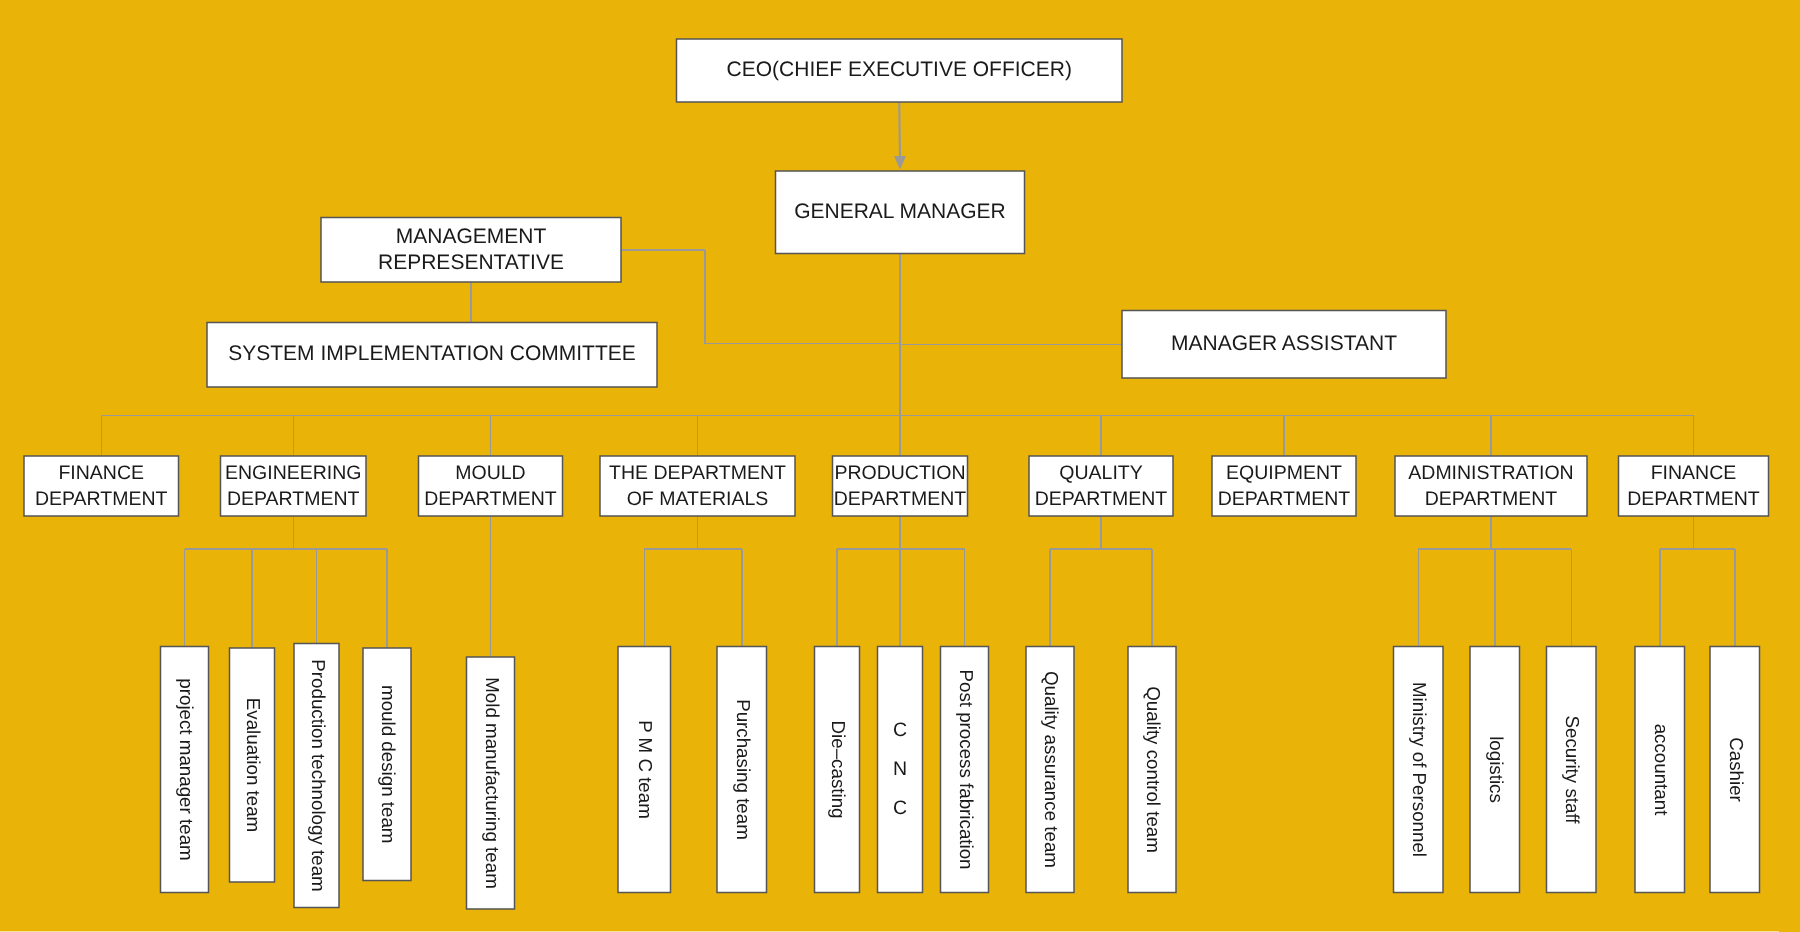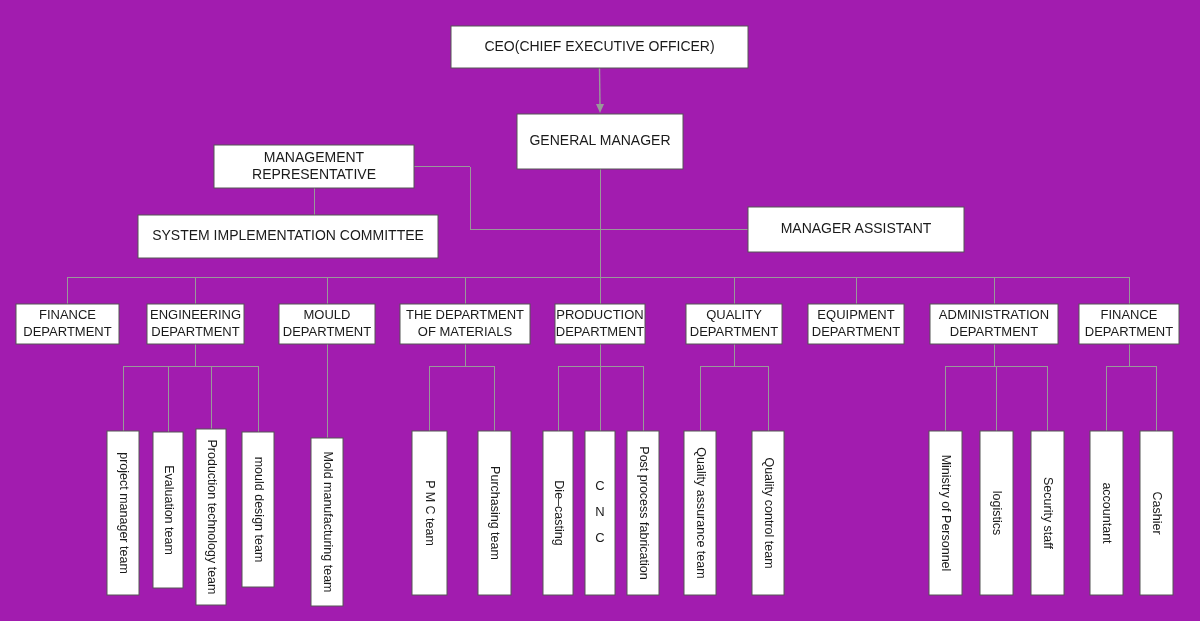--- a/index.html
+++ b/index.html
@@ -10,21 +10,21 @@
   body {
     width: 1200px;
     height: 621px;
     font-family: "Liberation Sans", sans-serif;
     overflow: hidden;
   }
   #chart-root {
     position: relative;
     width: 1200px;
     height: 621px;
-    background: #a21caf;
+    background: #eab308;
   }
   svg#org-svg {
     position: absolute;
     top: 0;
     left: 0;
     width: 1200px;
     height: 621px;
     display: block;
   }
   .node-box {

